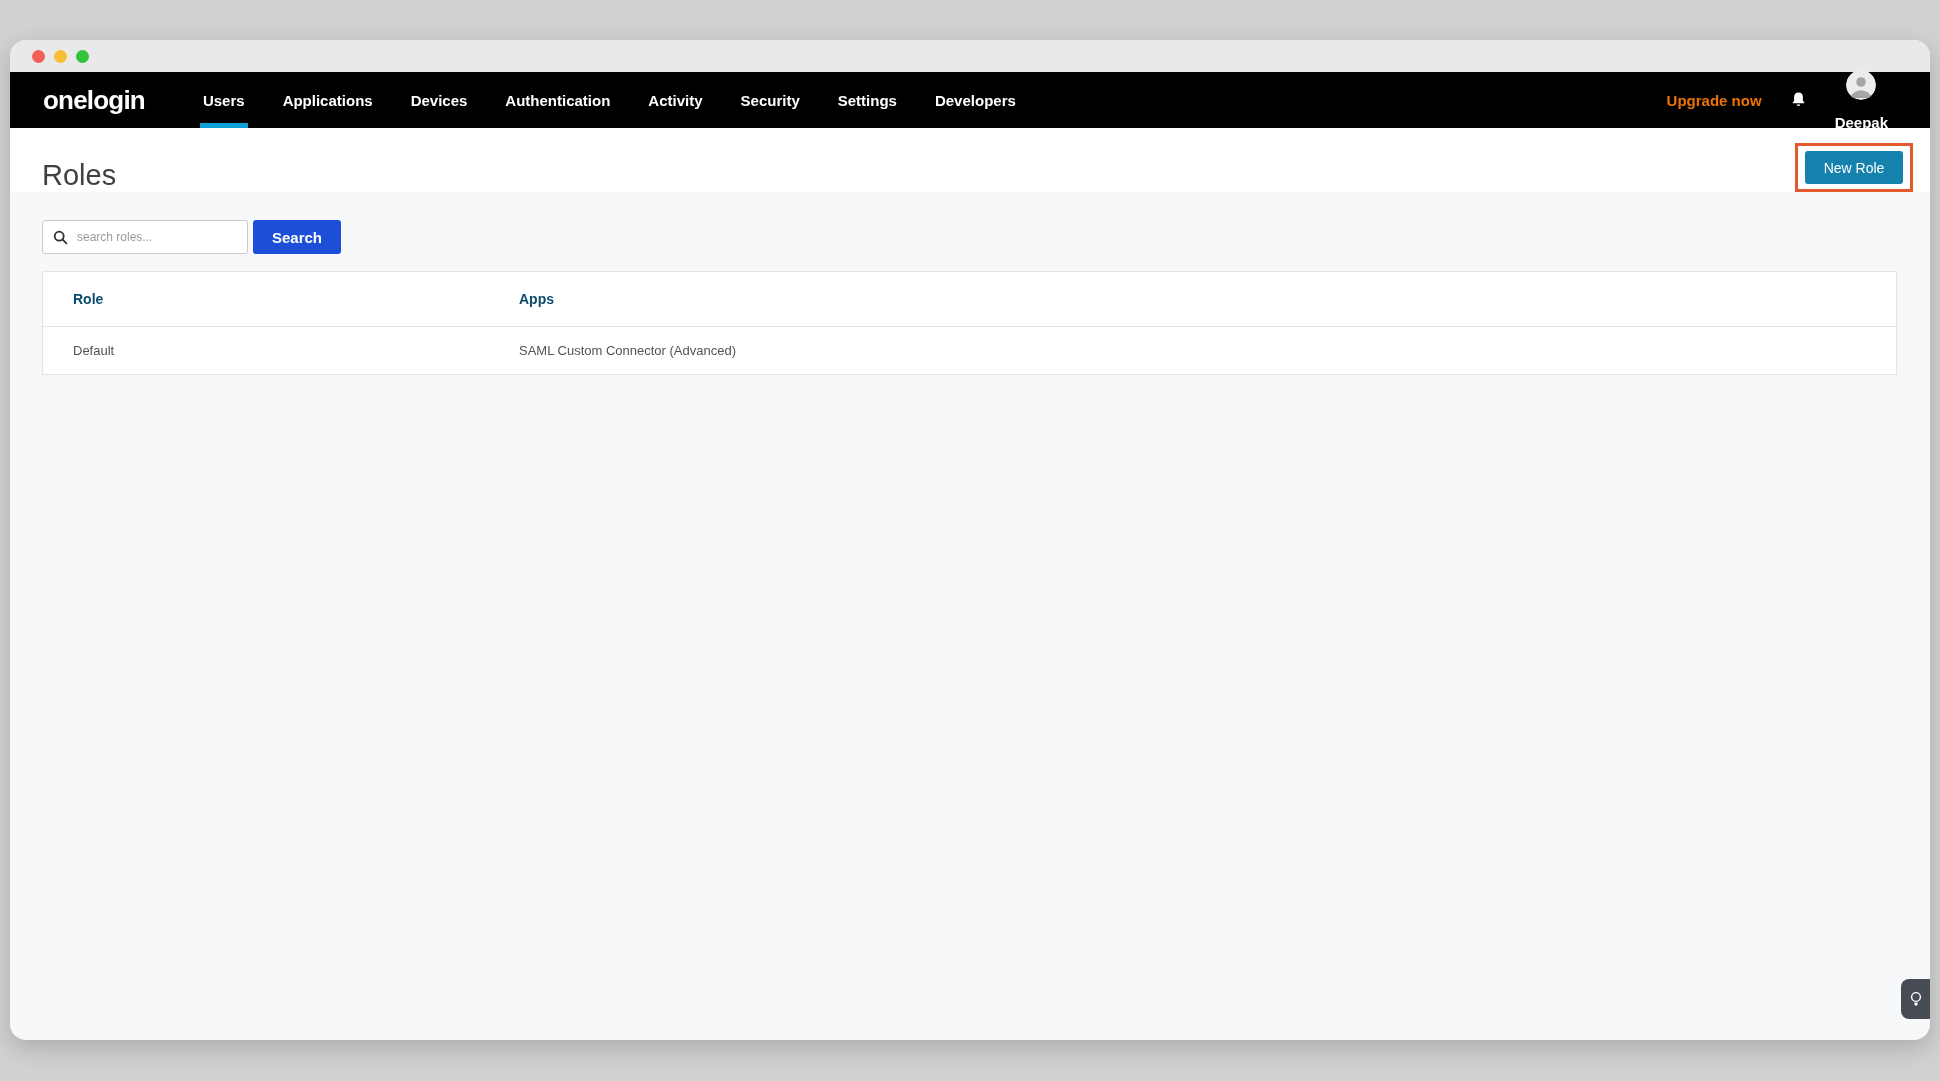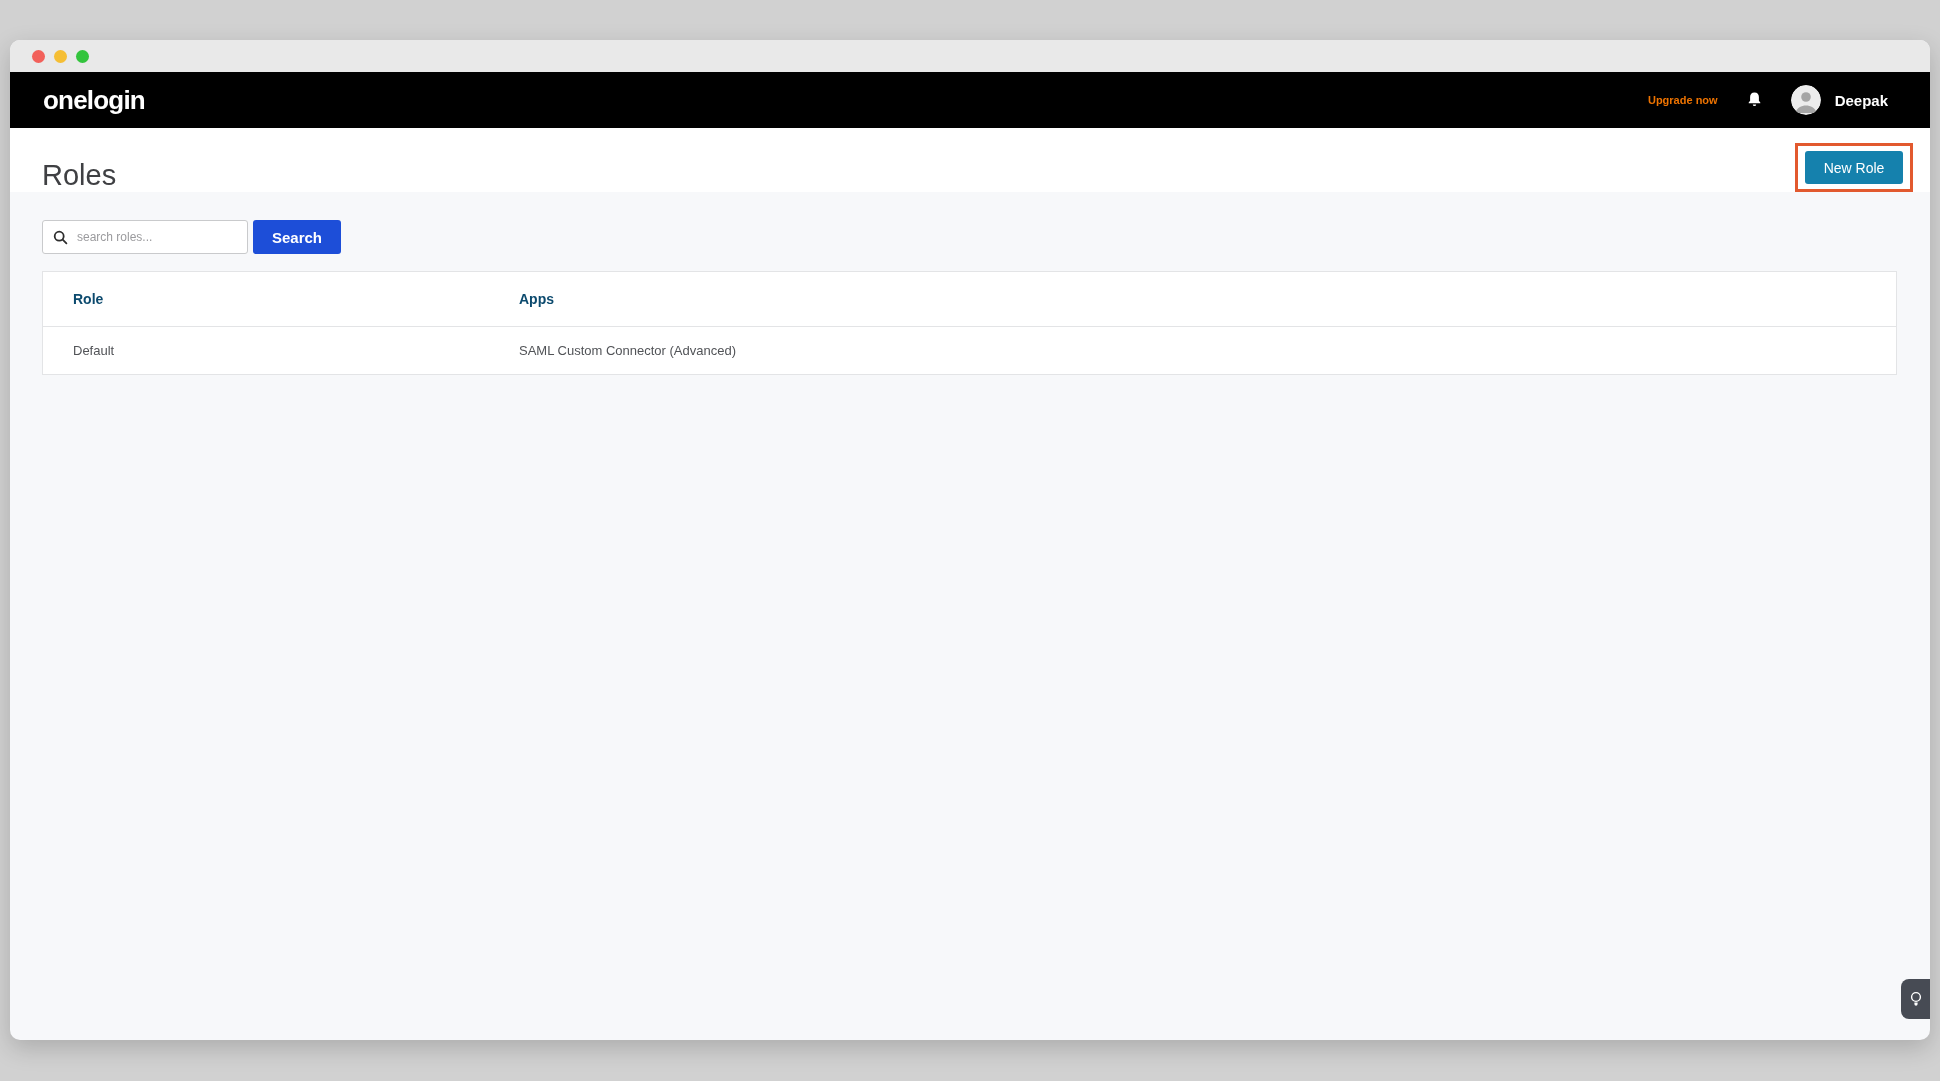--- a/index.html
+++ b/index.html
@@ -8,21 +8,21 @@
     background: #d1d1d1;
     font-family: "Liberation Sans", sans-serif;
     overflow: hidden;
   }
   .desktop { position: relative; width: 1940px; height: 1081px; }
 
   
   .window {
     position: absolute; left: 10px; top: 40px;
     width: 1920px; height: 1000px;
-    border-radius: 10px; overflow: hidden;
+    border-radius: 16px; overflow: hidden;
     background: #f7f8fa;
     box-shadow: 0 8px 24px rgba(0,0,0,0.18);
   }
   .titlebar {
     height: 32px; background: #e9e9e9;
     display: flex; align-items: center;
     padding-left: 22px; gap: 9px;
   }
   .traffic-light { width: 13px; height: 13px; border-radius: 50%; }
   .tl-close { background: #f2605a; }
@@ -49,23 +49,23 @@
     display: flex; align-items: center; position: relative;
     padding: 0 2px; cursor: pointer; white-space: nowrap;
   }
   .nav-item.active::after {
     content: ""; position: absolute; left: 50%; transform: translateX(-50%);
     bottom: 0; width: 48px; height: 5px; background: #0c9fd8;
   }
   .nav-right {
     margin-left: auto; display: flex; align-items: center; gap: 28px;
   }
-  .upgrade-link { color: #ee7300; font-size: 11px; font-weight: 700; cursor: pointer; }
+  .upgrade-link { color: #ee7300; font-size: 15px; font-weight: 700; cursor: pointer; }
   .bell-btn { display: flex; align-items: center; cursor: pointer; }
-  .user-menu { display: flex; align-items: center; gap: 14px; cursor: pointer; }
+  .user-menu { display: flex; align-items: center; gap: 14px; cursor: pointer; flex-direction: column; }
   .avatar { width: 30px; height: 30px; border-radius: 50%; overflow: hidden; }
   .user-name { color: #fff; font-size: 15px; font-weight: 700; }
 
   
   .page-header {
     height: 64px; background: #fff;
     display: flex; align-items: flex-end; justify-content: space-between;
     padding: 0 17px 0 32px;
   }
   .page-title { font-size: 29px; font-weight: 400; color: #3f4043; }
@@ -133,20 +133,30 @@
 
     <div class="titlebar">
       <span class="traffic-light tl-close"></span>
       <span class="traffic-light tl-min"></span>
       <span class="traffic-light tl-zoom"></span>
     </div>
 
     <div class="navbar">
       <span class="logo">onelogin</span>
 
+      <div class="nav-items">
+        <span class="nav-item active">Users</span>
+        <span class="nav-item">Applications</span>
+        <span class="nav-item">Devices</span>
+        <span class="nav-item">Authentication</span>
+        <span class="nav-item">Activity</span>
+        <span class="nav-item">Security</span>
+        <span class="nav-item">Settings</span>
+        <span class="nav-item">Developers</span>
+      </div>
 
       <div class="nav-right">
         <span class="upgrade-link">Upgrade now</span>
         <span class="bell-btn">
           <svg width="17" height="18" viewBox="0 0 17 18">
             <path d="M8.5 1.6c-2.9 0-4.4 2-4.4 4.5v3.6L2.7 11.6v0.6h11.6v-0.6l-1.4-1.9V6.1c0-2.5-1.5-4.5-4.4-4.5z" fill="#ffffff"></path>
             <path d="M6.8 13.4a1.7 1.7 0 0 0 3.4 0z" fill="#ffffff"></path>
           </svg>
         </span>
         <span class="user-menu">

